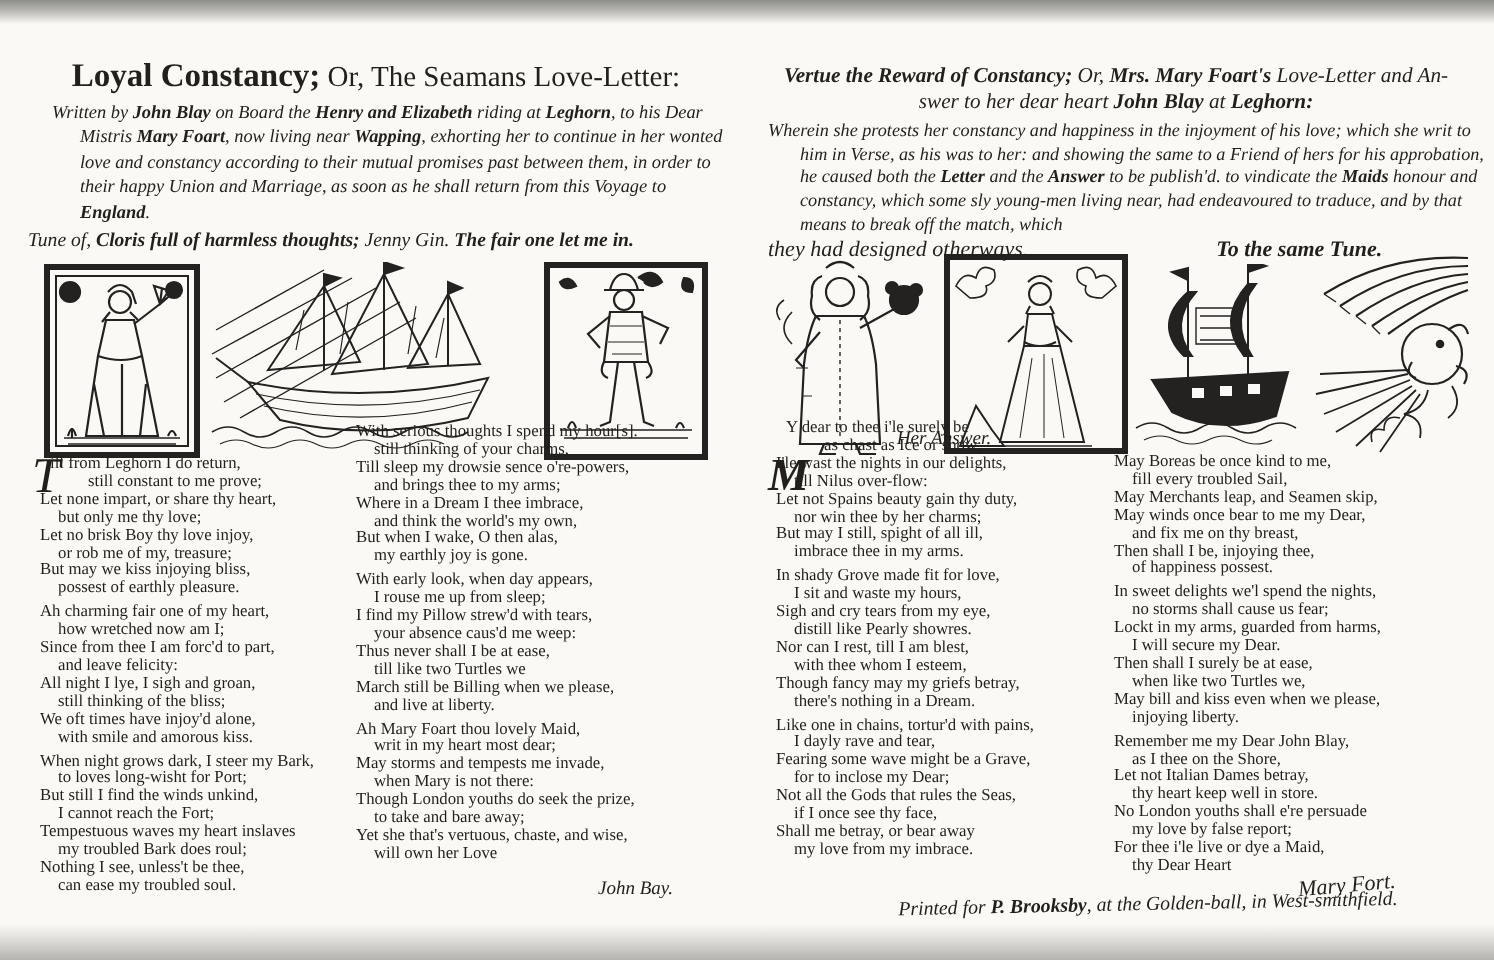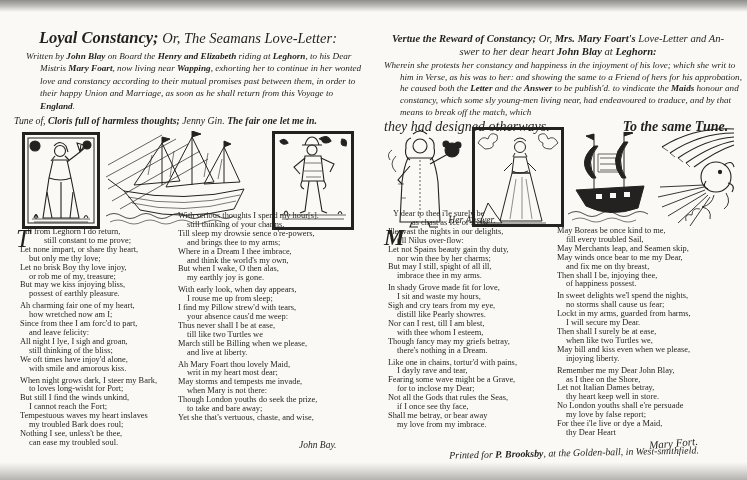--- a/index.html
+++ b/index.html
@@ -5,33 +5,33 @@
   html,body{margin:0;padding:0;background:#d7d6d2;}
   #sheet{position:relative;width:747px;height:480px;background:#faf9f5;overflow:hidden;
          font-family:"Liberation Serif","DejaVu Serif",serif;color:#221f1c;}
   .band-top{position:absolute;top:0;left:0;right:0;height:12px;
     background:linear-gradient(180deg,#8d8d89 0%,#b9b8b4 45%,#faf9f5 100%);}
   .band-bottom{position:absolute;bottom:0;left:0;right:0;height:18px;
     background:linear-gradient(0deg,#b4b3af 0%,#dddcd8 55%,#faf9f5 100%);}
   .b{font-weight:bold;}
   
   .lhead{position:absolute;left:14px;top:29px;width:348px;text-align:center;
-         font-style:italic;font-size:14.5px;line-height:17px;}
+         font-size:14.5px;line-height:17px;}
   .lhead .b{font-size:16.5px;}
   .lprose{position:absolute;left:26px;top:50px;width:330px;font-style:italic;
           font-size:9.2px;line-height:12.4px;padding-left:14px;text-indent:-14px;}
   .ltune{position:absolute;left:14px;top:115px;width:348px;text-align:left;
          font-style:italic;font-size:9.8px;}
   .rtitle{position:absolute;left:378px;top:32px;width:360px;text-align:center;
           font-style:italic;font-size:10.6px;line-height:13px;white-space:pre-line;}
   .rprose{position:absolute;left:384px;top:60px;width:350px;font-style:italic;
           font-size:9.1px;line-height:11.7px;padding-left:16px;text-indent:-16px;}
   .rprose-end{position:absolute;left:384px;top:119px;width:350px;display:flex;
-          font-style:italic;font-size:14px;}
-  .rprose-end .tune-note{margin-left:73px;}
+          font-style:italic;font-size:11px;}
+  .rprose-end .tune-note{margin-left:94px;}
   
   .vcol{position:absolute;font-size:8.4px;line-height:8.9px;}
   .vline{white-space:nowrap;}
   .vline.ind{margin-left:9px;}
   .stanza{margin-bottom:3px;}
   .dc .stanza:first-child .vline:nth-child(-n+2){margin-left:5px;}
   .dc .stanza:first-child .vline:nth-child(2){margin-left:24px;}
   .dropcap{position:absolute;font-style:italic;font-size:25px;line-height:1;}
   .answer-head{position:absolute;left:388px;top:214px;width:168px;text-align:center;
           font-style:italic;font-size:9.6px;}
@@ -159,20 +159,21 @@
         <div class="vline ind">and live at liberty.</div>
       </div>
       <div class="stanza">
         <div class="vline">Ah Mary Foart thou lovely Maid,</div>
         <div class="vline ind">writ in my heart most dear;</div>
         <div class="vline">May storms and tempests me invade,</div>
         <div class="vline ind">when Mary is not there:</div>
         <div class="vline">Though London youths do seek the prize,</div>
         <div class="vline ind">to take and bare away;</div>
         <div class="vline">Yet she that's vertuous, chaste, and wise,</div>
+        <div class="vline ind">will own her Love</div>
       </div>
     </div>
   <div class="sig-john">John Bay.</div>
 
   <div class="rtitle"><span class="b">Vertue the Reward of Constancy;</span><span> Or, </span><span class="b">Mrs. Mary Foart's</span><span> Love-Letter and An-
 swer to her dear heart </span><span class="b">John Blay</span><span> at </span><span class="b">Leghorn:</span></div>
   <div class="rprose"><span>Wherein she protests her constancy and happiness in the injoyment of his love; which she writ to him in Verse, as his was to her: and showing the same to a Friend of hers for his approbation, he caused both the </span><span class="b">Letter</span><span> and the </span><span class="b">Answer</span><span> to be publish'd. to vindicate the </span><span class="b">Maids</span><span> honour and constancy, which some sly young-men living near, had endeavoured to traduce, and by that means to break off the match, which</span></div>
   <div class="rprose-end">
     <span>they had designed otherways.</span>
     <span class="tune-note b">To the same Tune.</span>

